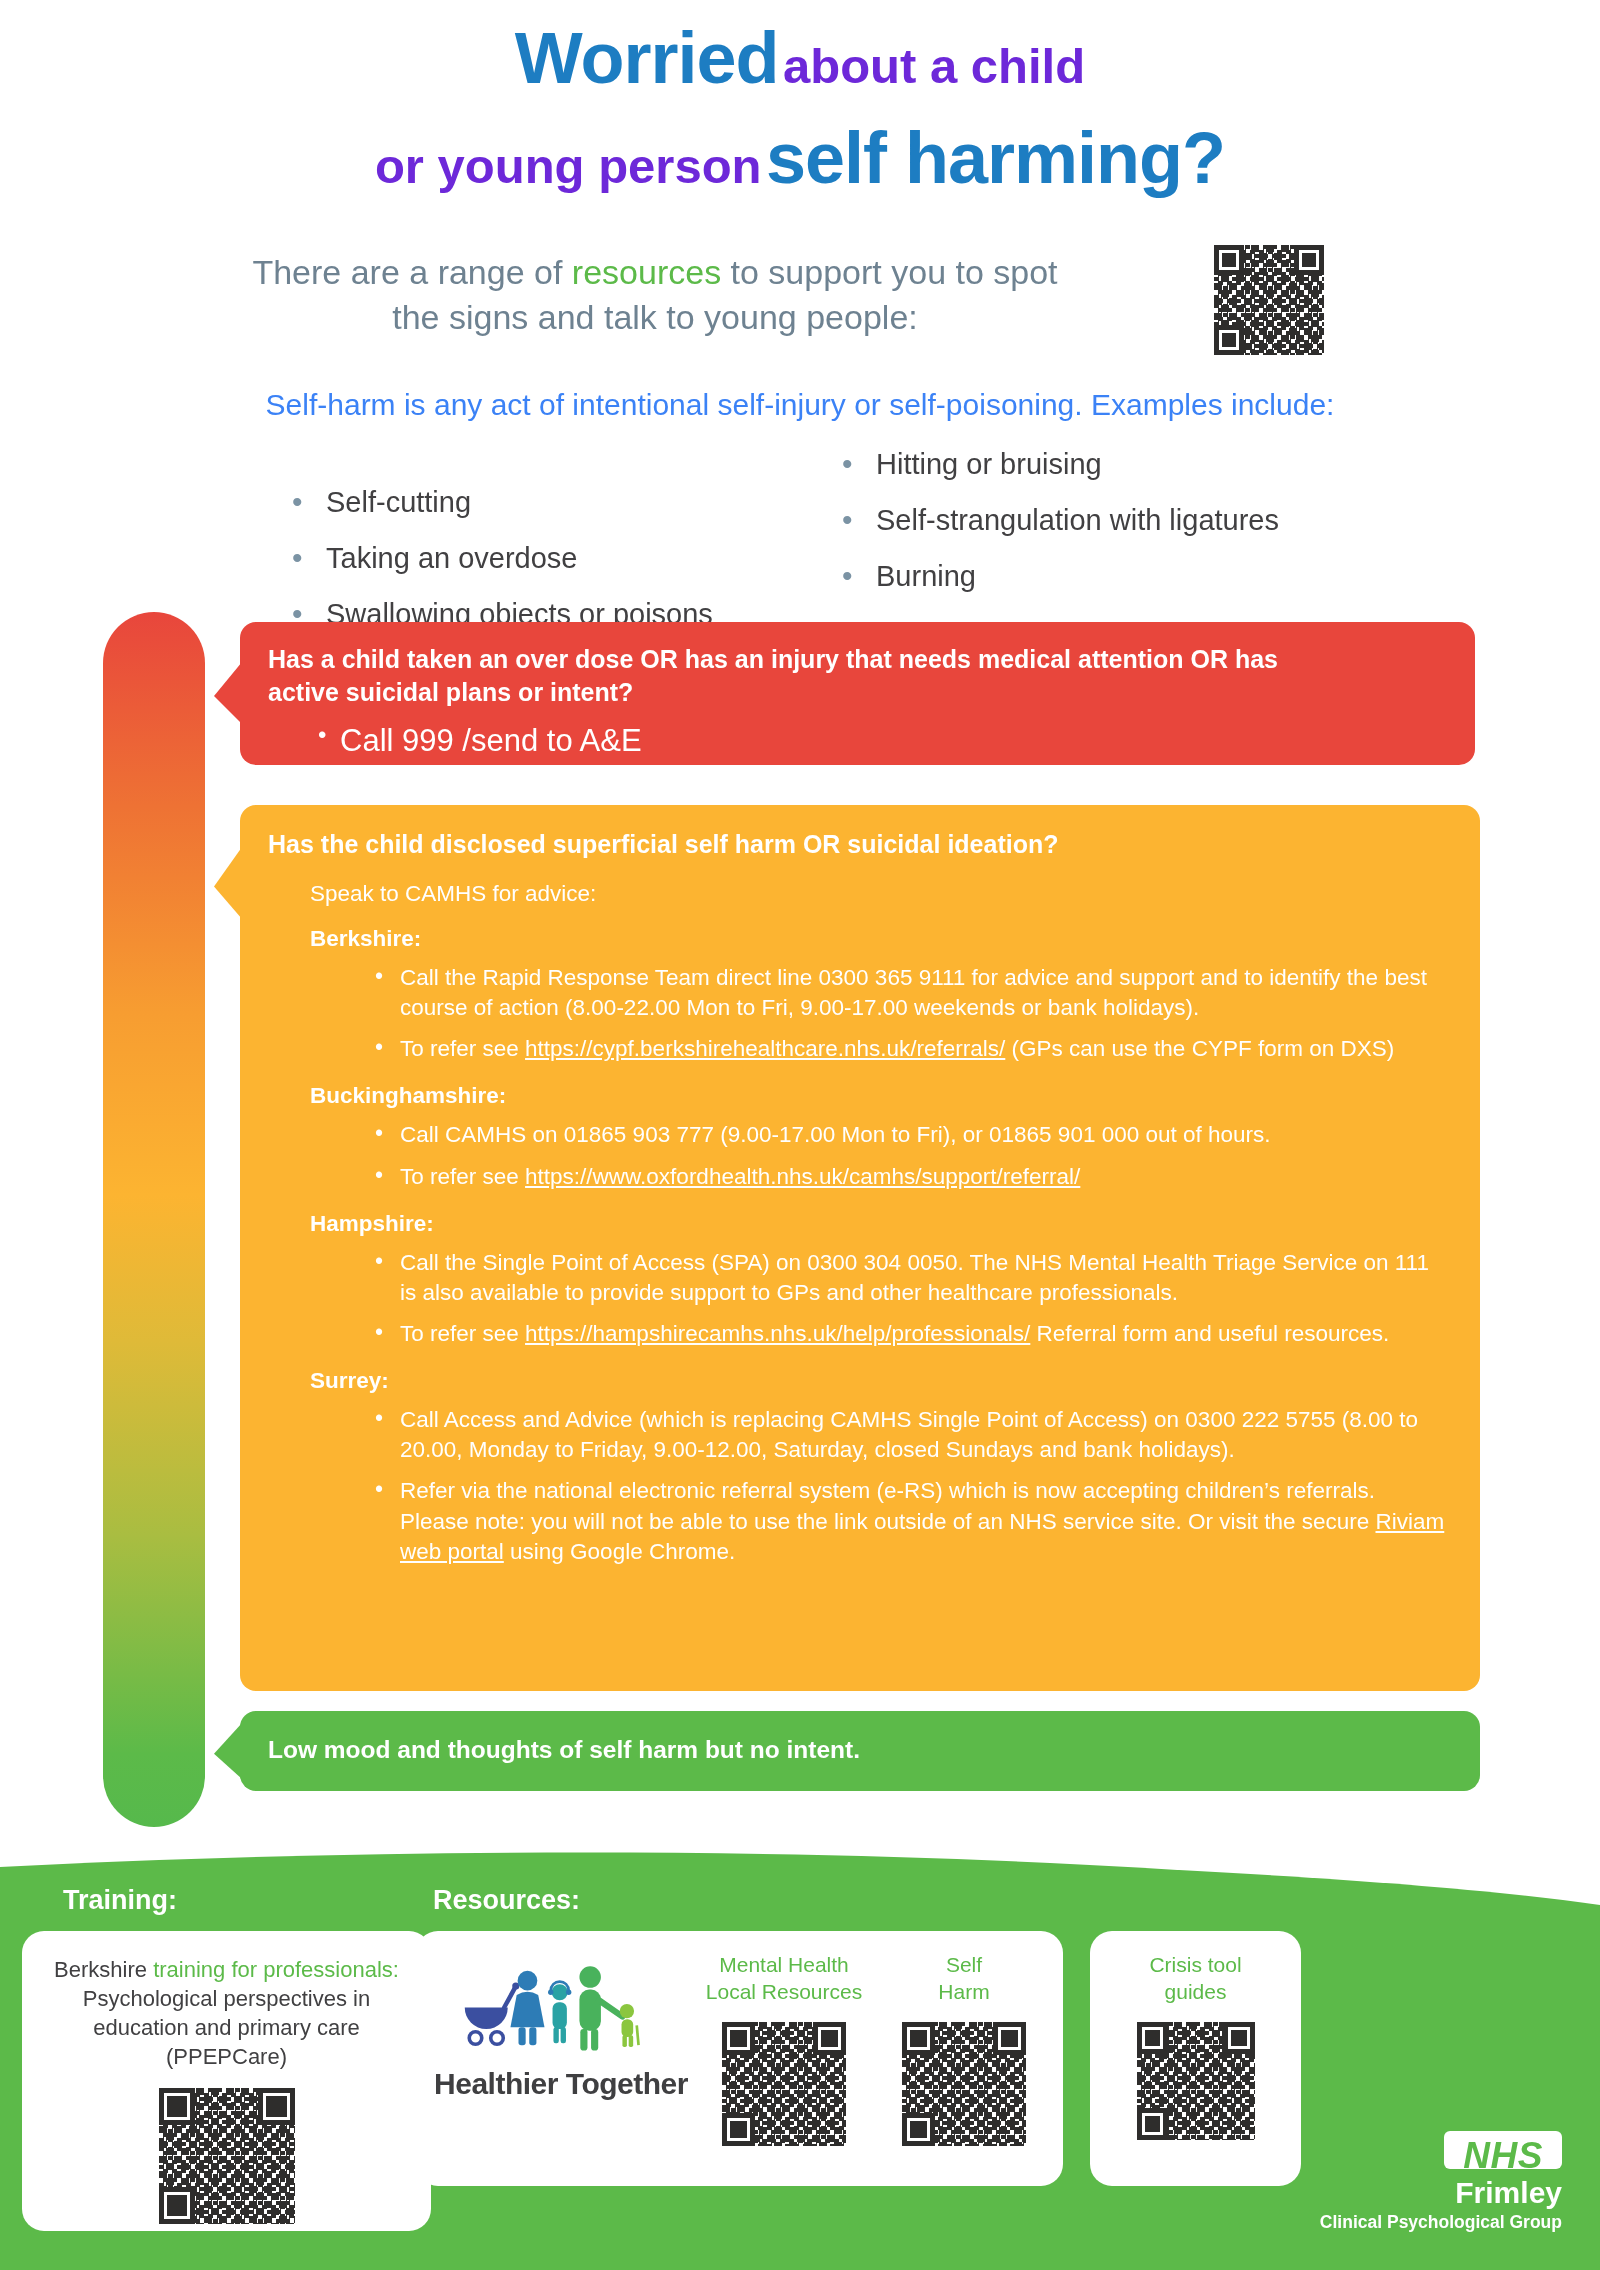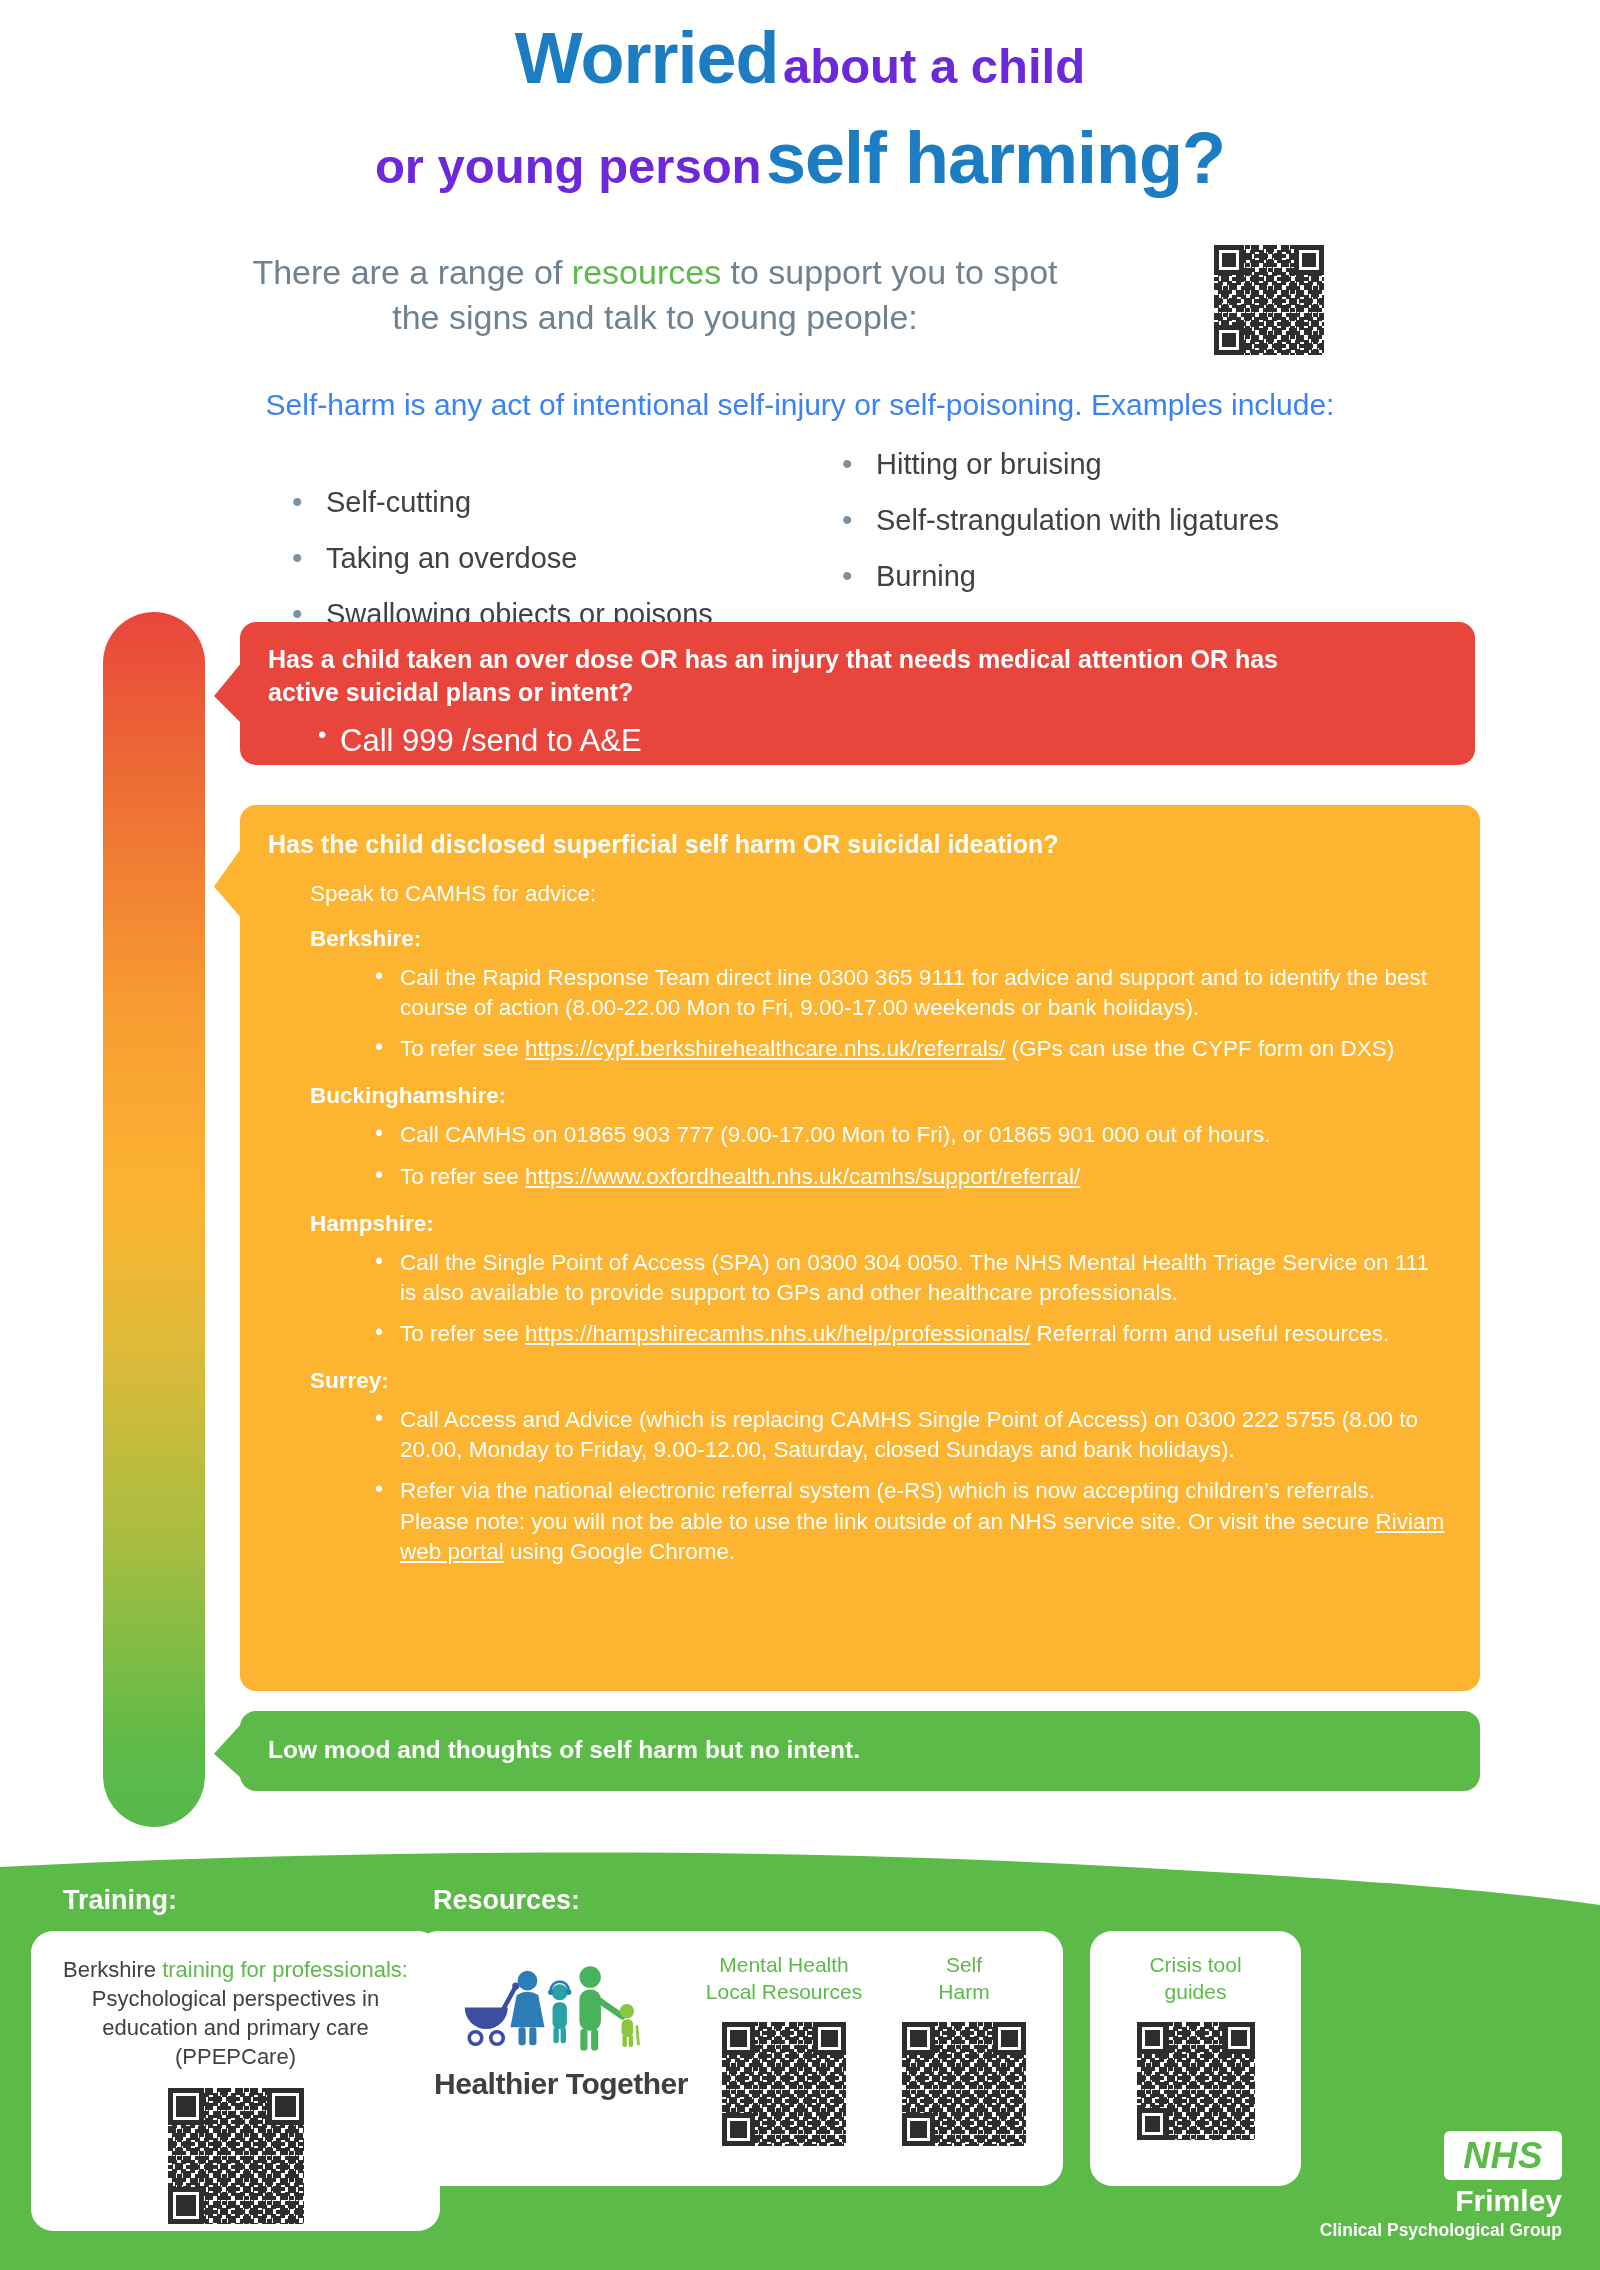--- a/index.html
+++ b/index.html
@@ -67,38 +67,38 @@
   .box-green .tail { background: #5cba49; top: 12px; height: 56px; }
   .green-h { font-size: 24.5px; font-weight: bold; margin: 25px 0 0 28px; }
 
   
   .footer { position: absolute; left: 0; top: 1843px; width: 1600px; height: 427px; padding-left: 20px; }
   .footer .curve { position: absolute; inset: 0; width: 100%; height: 100%; }
   .f-label { position: absolute; color: #fff; font-weight: bold; font-size: 27px; }
   .f-label.training { left: 63px; top: 42px; }
   .f-label.resources { left: 433px; top: 42px; }
   .card { position: absolute; background: #fff; border-radius: 22px; }
-  .card-training { left: 31px; top: 88px; width: 409px; height: 300px; }
+  .card-training { left: 22px; top: 88px; width: 409px; height: 300px; }
   .tc-text { margin: 24px 24px 0; text-align: center; font-size: 22px; line-height: 1.32; color: #414042; }
   .tc-text .green { color: #5cba49; }
   .tc-qr { width: 150px; height: 150px; margin: 10px auto 0; }
   .card-res { left: 416px; top: 88px; width: 647px; height: 255px; }
   .ht { position: absolute; left: 10px; top: 0; width: 270px; text-align: center; }
   .ht-svg { width: 215px; height: 102px; margin-top: 30px; }
   .ht-word { font-size: 30px; font-weight: bold; color: #3f3f41; margin-top: 0px; letter-spacing: -0.5px; }
   .rescol { position: absolute; top: 0; width: 160px; text-align: center; }
   .rescol.c1 { left: 288px; } .rescol.c2 { left: 468px; }
   .rc-label { color: #5cba49; font-size: 21px; line-height: 1.3; margin: 20px auto 0; min-height: 56px; }
   .rescol.c2 .rc-label { width: 80px; }
   .rc-qr { width: 138px; height: 138px; margin: 8px auto 0; }
   .card-crisis { left: 1090px; top: 88px; width: 211px; height: 255px; text-align: center; }
   .cc-label { color: #5cba49; font-size: 21px; line-height: 1.3; margin: 20px auto 0; width: 140px; min-height: 56px; }
   .cc-qr { width: 132px; height: 132px; margin: 8px auto 0; }
   .nhs { position: absolute; right: 38px; top: 288px; text-align: right; }
-  .nhs-box { display: inline-block; background: #fff; border-radius: 6px; width: 118px; height: 49px;
+  .nhs-box { display: inline-block; background: #fff; border-radius: 6px; width: 118px; height: 38px;
              line-height: 49px; text-align: center; color: #5cba49; font-weight: bold;
              font-style: italic; font-size: 37px; letter-spacing: 0.5px; }
   .nhs-org { color: #fff; font-weight: bold; font-size: 30px; margin-top: 4px; }
   .nhs-sub { color: #fff; font-weight: bold; font-size: 17.5px; margin-top: 2px; }
 </style>
 </head>
 <body>
 
 <div class="page">
 

